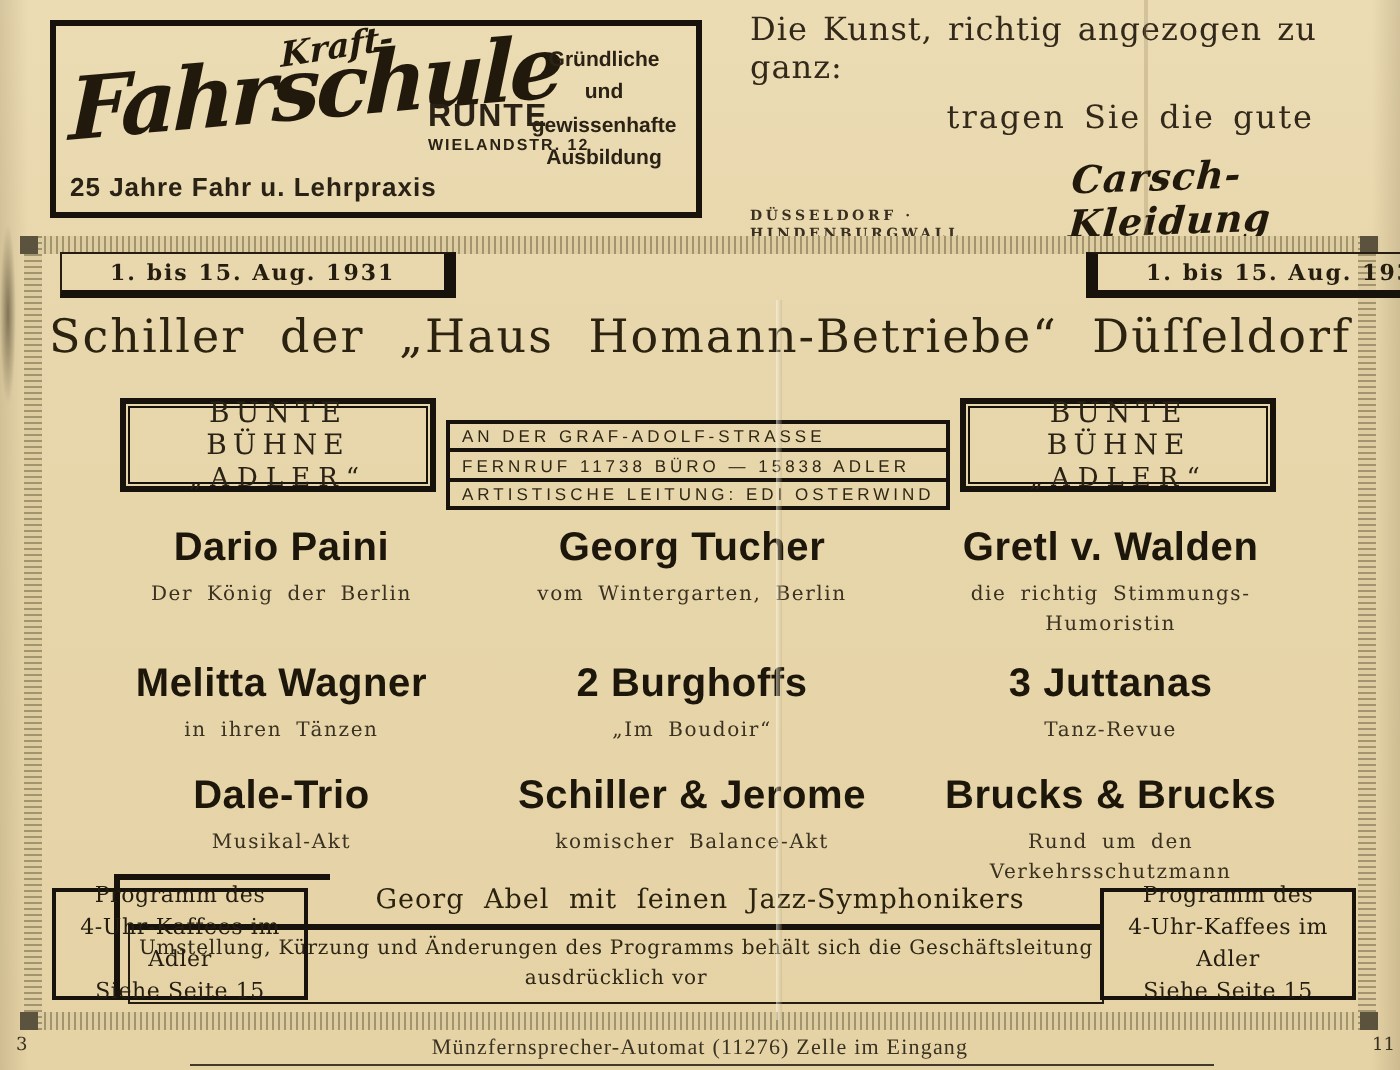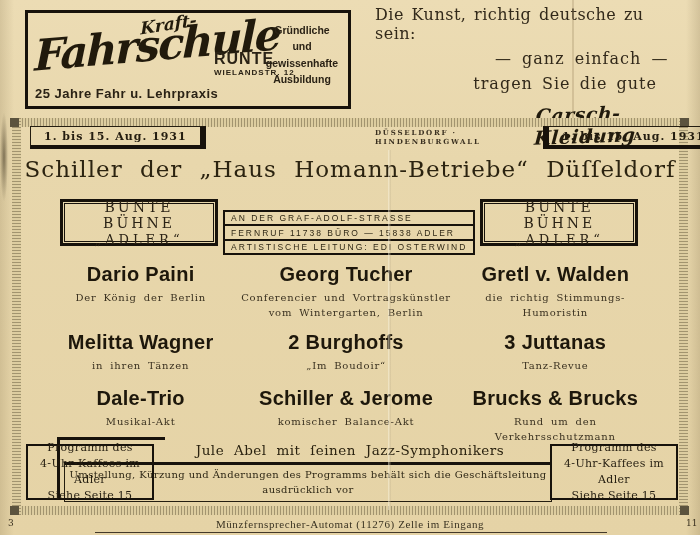--- a/index.html
+++ b/index.html
@@ -37,21 +37,21 @@
 
   
   .hatch-h{position:absolute;left:10px;width:680px;height:9px;background:repeating-linear-gradient(90deg,#a2946f 0 1px,#ddcda0 1px 3px);}
   .hatch-top{top:118px;} .hatch-bot{top:506px;}
   .hatch-v{position:absolute;top:118px;width:9px;height:397px;background:repeating-linear-gradient(0deg,#a2946f 0 1px,#ddcda0 1px 3px);}
   .hatch-left{left:12px;} .hatch-right{left:679px;}
   .corner{position:absolute;width:9px;height:9px;background:#5b533e;}
   .c-tl{left:10px;top:118px;} .c-tr{left:680px;top:118px;} .c-bl{left:10px;top:506px;} .c-br{left:680px;top:506px;}
 
   
-  .date-tag{position:absolute;top:126px;padding:3px 13px 2px;font-size:11px;font-weight:bold;letter-spacing:1px;white-space:nowrap;color:#241d10;}
+  .date-tag{position:absolute;top:126px;padding:3px 24px 2px;font-size:11px;font-weight:bold;letter-spacing:1px;white-space:nowrap;color:#241d10;}
   .date-left{left:30px;border-top:1px solid #241d10;border-left:1px solid #241d10;border-right:6px solid #17120b;border-bottom:4px solid #17120b;}
   .date-right{left:543px;border-top:1px solid #241d10;border-right:1px solid #241d10;border-left:6px solid #17120b;border-bottom:4px solid #17120b;}
 
   
   .title{position:absolute;top:156px;left:0;width:100%;text-align:center;font-size:23px;letter-spacing:1px;word-spacing:9px;color:#2b2310;}
 
   
   .stage-row{position:absolute;left:60px;top:199px;width:509px;height:47px;display:flex;gap:5px;}
   .stage-box{flex:0 0 150px;border:3px solid #17120b;padding:1px;background:rgba(0,0,0,0);}
   .stage-box .inner{border:1px solid #17120b;height:100%;box-sizing:border-box;display:flex;flex-direction:column;justify-content:center;text-align:center;}
@@ -96,22 +96,21 @@
     <div class="ad-tagline">25 Jahre Fahr u. Lehrpraxis</div>
     <div class="ad-right">
       <div>Gründliche</div>
       <div>und</div>
       <div>gewissenhafte</div>
       <div>Ausbildung</div>
     </div>
   </div>
 
   <div class="fashion">
-    <div class="l1">Die Kunst, richtig deutsche zu sein:</div>
-    <div class="l2">— ganz einfach —</div>
+    <div class="l1">Die Kunst, richtig angezogen zu ganz:</div>
     <div class="l3">tragen Sie die gute</div>
     <div class="row4">
       <span class="smallcaps">DÜSSELDORF · HINDENBURGWALL</span>
       <span class="scriptbrand">Carsch-Kleidung</span>
     </div>
   </div>
 
   <div class="hatch-h hatch-top"></div>
   <div class="hatch-h hatch-bot"></div>
   <div class="hatch-v hatch-left"></div>
@@ -147,21 +146,20 @@
   </div>
 
   <div class="acts">
     <div class="act">
       <div class="act-name">Dario Paini</div>
       <div class="act-desc">Der König der Berlin</div>
     </div>
     <div class="act">
       <div class="act-name">Georg Tucher</div>
       <div class="act-desc">
-        <div>Conferencier und Vortragskünstler</div>
         <div>vom Wintergarten, Berlin</div>
       </div>
     </div>
     <div class="act">
       <div class="act-name">Gretl v. Walden</div>
       <div class="act-desc">die richtig Stimmungs-Humoristin</div>
     </div>
     <div class="act">
       <div class="act-name">Melitta Wagner</div>
       <div class="act-desc">in ihren Tänzen</div>
@@ -183,21 +181,21 @@
       <div class="act-desc">komischer Balance-Akt</div>
     </div>
     <div class="act">
       <div class="act-name">Brucks &amp; Brucks</div>
       <div class="act-desc">Rund um den Verkehrsschutzmann</div>
     </div>
   </div>
 
   <div class="rule-h"></div>
   <div class="rule-v"></div>
-  <div class="jazz">Jule Abel mit ſeinen Jazz-Symphonikers</div>
+  <div class="jazz">Georg Abel mit ſeinen Jazz-Symphonikers</div>
   <div class="disclaimer">
     <div>Umstellung, Kürzung und Änderungen des Programms behält sich die Geschäftsleitung</div>
     <div>ausdrücklich vor</div>
   </div>
 
   <div class="coffee left">
     <div>Programm des</div>
     <div>4-Uhr-Kaffees im Adler</div>
     <div>Siehe Seite 15</div>
   </div>

